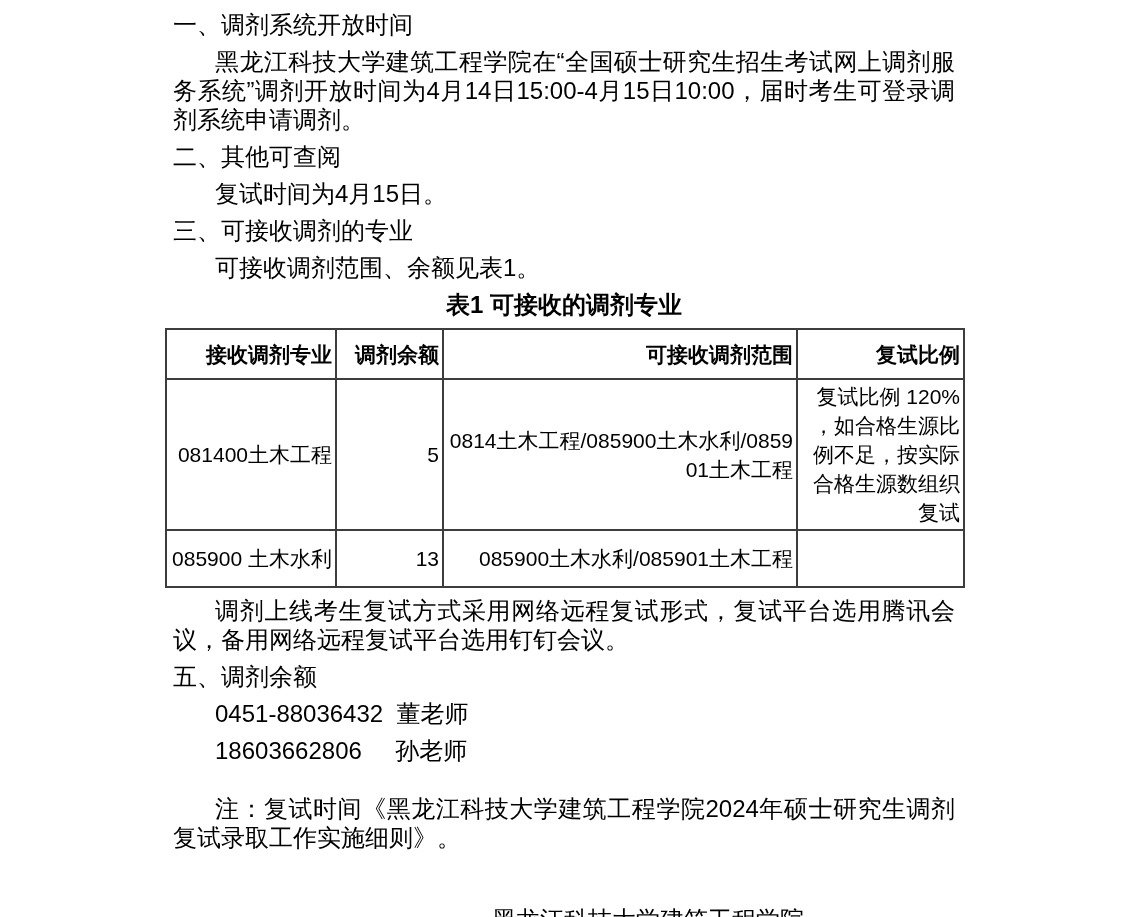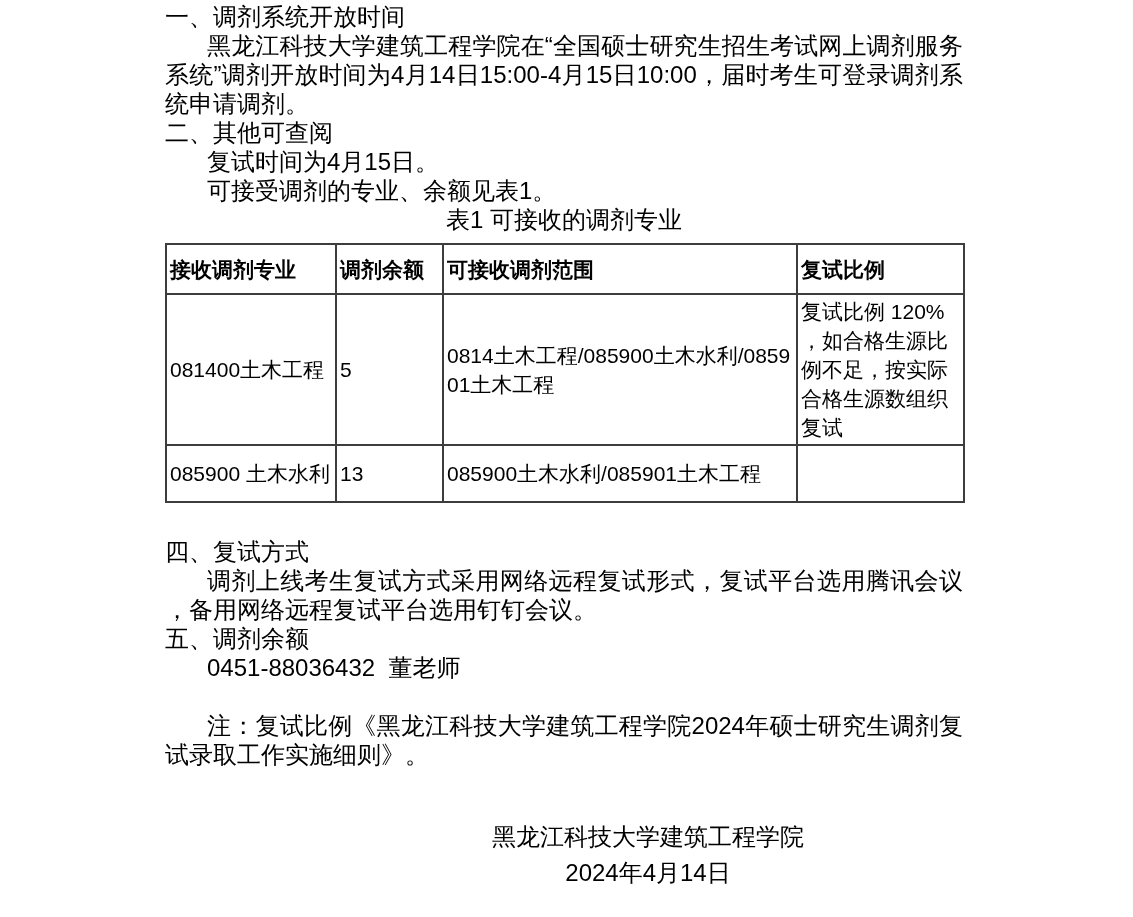--- a/index.html
+++ b/index.html
@@ -8,41 +8,41 @@
     font-family: "Liberation Sans", "DejaVu Sans", sans-serif;
     color: #000000;
     overflow: hidden;
   }
   .doc {
     padding: 2px 165px 0 165px;
     width: 798px;
     font-size: 24px;
     line-height: 29px;
   }
-  p { margin: 0; }
+  p { margin: 8px; }
   .heading { text-align: left; }
   .para {
     text-indent: 42px;
     text-align: justify;
   }
   .breakany { line-break: anywhere; word-break: break-all; }
-  .caption { text-align: center; }
+  .caption { text-align: center; font-weight: bold; }
   .contact { text-indent: 42px; white-space: pre-wrap; }
   table.quota-table {
     border-collapse: collapse;
     table-layout: fixed;
     width: 798px;
     margin-top: 9px;
   }
   table.quota-table th, table.quota-table td {
     border: 2px solid #3d3d3d;
     padding: 2px 3px;
     font-size: 21px;
     line-height: 29px;
-    text-align: left;
+    text-align: right;
     vertical-align: middle;
     word-break: break-all;
     overflow: hidden;
   }
   table.quota-table th { font-weight: bold; height: 44px; }
   tr.row-1 td { height: 120px; }
   tr.row-2 td { height: 51px; }
   td.ratio-cell {
     text-align: justify;
     text-justify: inter-character;
@@ -62,21 +62,22 @@
 <body>
 
 <div class="doc">
 
   <p class="heading">一、调剂系统开放时间</p>
   <p class="para">黑龙江科技大学建筑工程学院在“全国硕士研究生招生考试网上调剂服务系统”调剂开放时间为4月14日15:00-4月15日10:00，届时考生可登录调剂系统申请调剂。</p>
 
   <p class="heading">二、其他可查阅</p>
   <p class="para">复试时间为4月15日。</p>
 
-  <p class="para">可接受调剂的专业、余额见表1。</p>
+  <p class="heading">三、可接收调剂的专业</p>
+  <p class="para">可接收调剂范围、余额见表1。</p>
 
   <p class="caption">表1 可接收的调剂专业</p>
 
   <table class="quota-table">
     <colgroup>
       <col style="width:170px">
       <col style="width:107px">
       <col style="width:354px">
       <col style="width:167px">
     </colgroup>
@@ -97,26 +98,26 @@
       </tr>
       <tr class="row-2">
         <td>085900 土木水利</td>
         <td>13</td>
         <td>085900土木水利/085901土木工程</td>
         <td class="ratio-cell"></td>
       </tr>
     </tbody>
   </table>
 
-  <p class="heading mt-after-table">四、复试方式</p>
   <p class="para breakany">调剂上线考生复试方式采用网络远程复试形式，复试平台选用腾讯会议，备用网络远程复试平台选用钉钉会议。</p>
 
   <p class="heading">五、调剂余额</p>
   <p class="contact">0451-88036432  董老师</p>
+  <p class="contact">18603662806     孙老师</p>
 
-  <p class="para note">注：复试比例《黑龙江科技大学建筑工程学院2024年硕士研究生调剂复试录取工作实施细则》。</p>
+  <p class="para note">注：复试时间《黑龙江科技大学建筑工程学院2024年硕士研究生调剂复试录取工作实施细则》。</p>
 
   <div class="footer">
     <p>黑龙江科技大学建筑工程学院</p>
     <p>2024年4月14日</p>
   </div>
 
 </div>
 
 </body></html>

